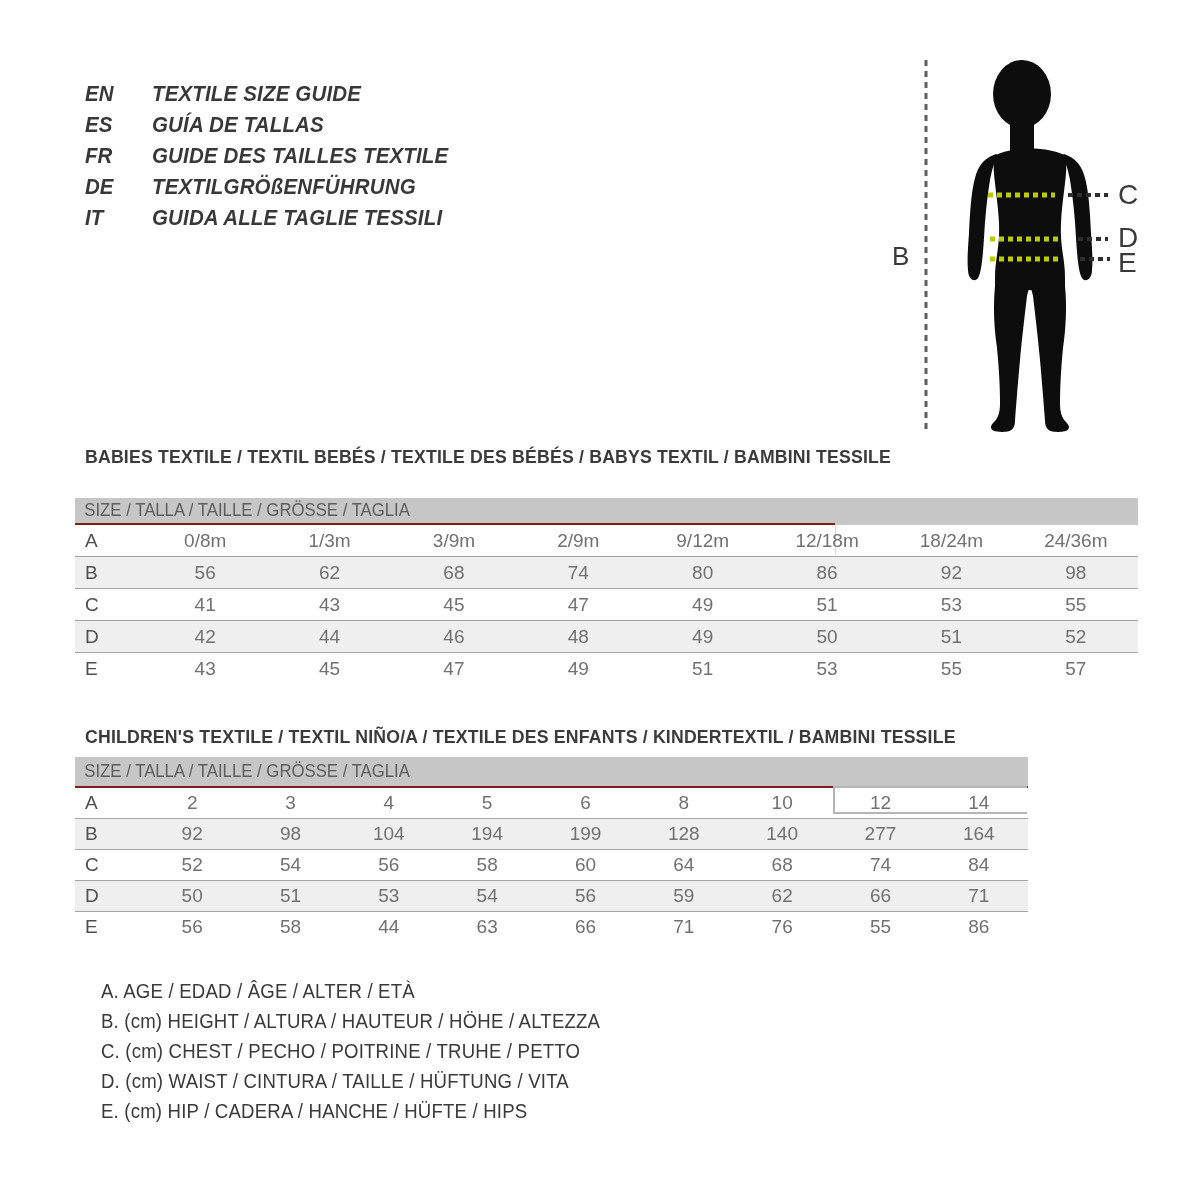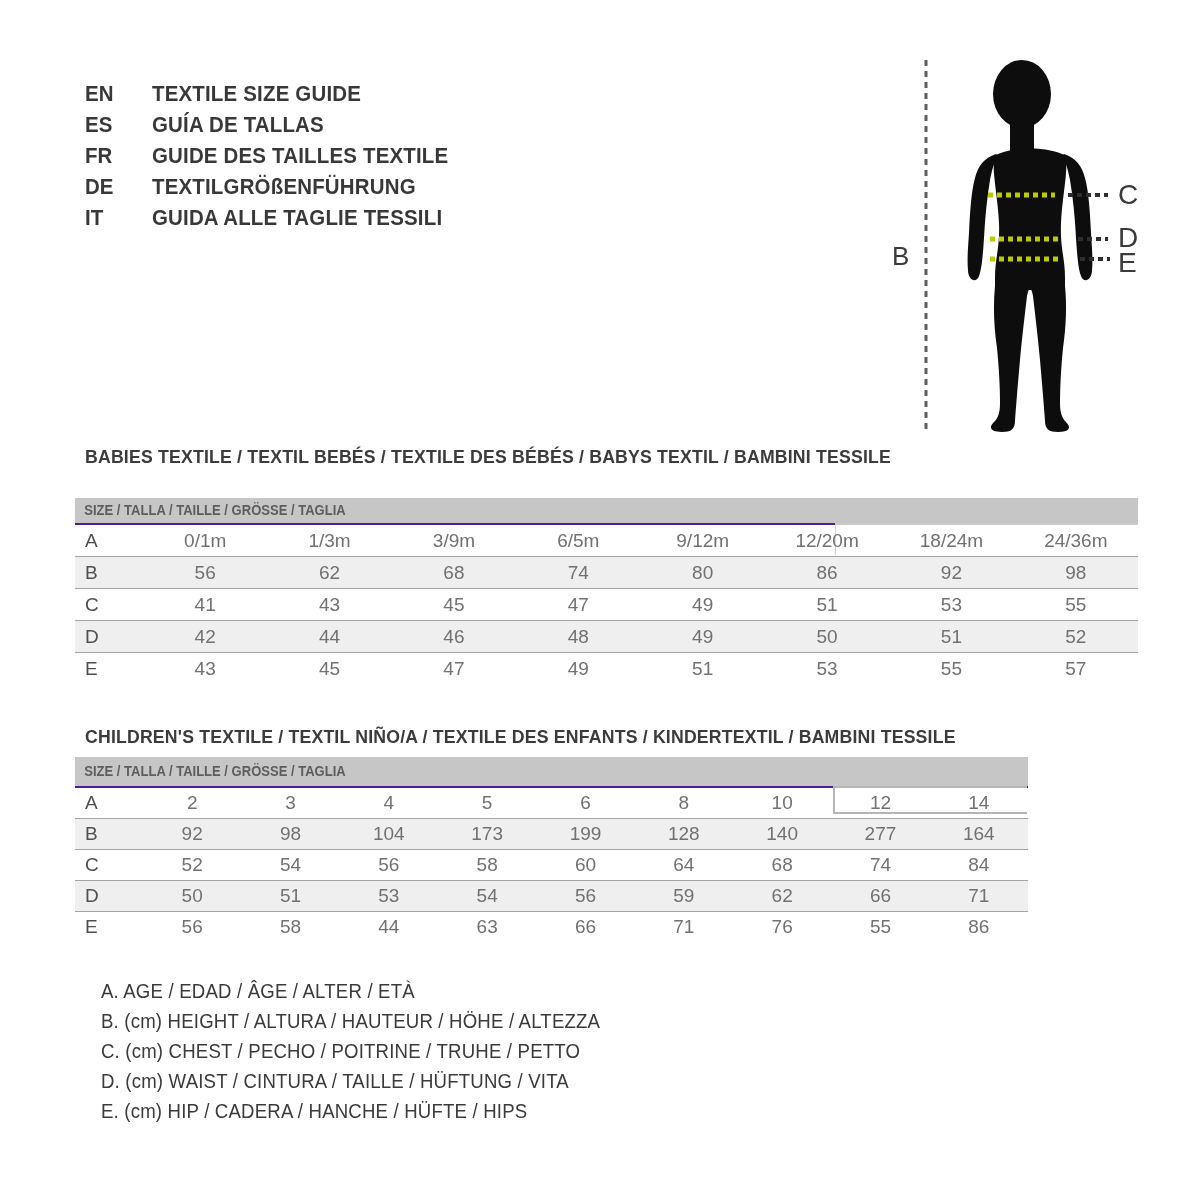--- a/index.html
+++ b/index.html
@@ -7,40 +7,40 @@
     position:relative;
     width:1200px;height:1200px;
     background:#ffffff;
     font-family:"Liberation Sans", sans-serif;
     color:#3a3a3a;
     overflow:hidden;
   }
   .cond{transform:scaleX(0.93);transform-origin:left center;}
 
   
-  .lang-list{position:absolute;left:85px;top:78px;}
+  .lang-list{position:absolute;left:85px;top:78px;font-style:italic;}
   .lang-row{display:flex;height:31px;line-height:31px;font-size:22px;font-weight:700;color:#383838;white-space:nowrap;}
   .lang-code{width:72px;flex:0 0 72px;}
   .lang-label{letter-spacing:0.2px;}
 
   
   .figure-svg{position:absolute;left:880px;top:48px;width:280px;height:400px;}
   .figure-svg text{font-family:"Liberation Sans", sans-serif;fill:#3a3a3a;}
 
   
   .section-title{position:absolute;left:85px;font-size:19px;font-weight:700;color:#3b3b3b;white-space:nowrap;letter-spacing:0.2px;}
   .babies-title{top:446px;}
   .children-title{top:726px;}
 
   
   .table-wrap{position:absolute;left:75px;}
   .babies-wrap{top:498px;width:1063px;}
   .children-wrap{top:757px;width:953px;}
-  .band{height:25px;line-height:25px;background:#c6c6c6;border-bottom:2px solid #4c1d95;
-        font-size:14px;font-weight:700;color:#5d5d5d;white-space:nowrap;}
+  .band{height:25px;line-height:25px;background:#c6c6c6;border-bottom:2px solid #7f1d1d;
+        font-size:18px;font-weight:400;color:#5d5d5d;white-space:nowrap;}
   .band-text{display:inline-block;padding-left:10px;}
   .children-wrap .band{height:29px;line-height:29px;}
   table.size-table{width:100%;border-collapse:collapse;table-layout:fixed;}
   .size-table td{height:30px;text-align:center;font-size:19px;color:#717171;padding:0;}
   .babies-wrap .size-table td{height:31px;}
   .size-table td.rowlabel{width:58px;text-align:left;padding-left:10px;color:#4f4f4f;}
   .size-table tr + tr td{border-top:1px solid #a5a5a5;}
   .size-table tr:nth-child(2) td, .size-table tr:nth-child(4) td{background:#efefef;}
   .size-table td span{position:relative;z-index:2;}
 
@@ -113,26 +113,26 @@
 
   <div class="table-wrap babies-wrap">
     <div class="band">
       <span class="band-text cond">SIZE / TALLA / TAILLE / GRÖSSE / TAGLIA</span>
     </div>
     <div class="hl-box hl-babies"></div>
     <table class="size-table">
       <tbody id="babies-tbody">
           <tr>
             <td class="rowlabel"><span>A</span></td>
-            <td><span>0/1m</span></td>
+            <td><span>0/8m</span></td>
             <td><span>1/3m</span></td>
             <td><span>3/9m</span></td>
-            <td><span>6/5m</span></td>
+            <td><span>2/9m</span></td>
             <td><span>9/12m</span></td>
-            <td><span>12/20m</span></td>
+            <td><span>12/18m</span></td>
             <td><span>18/24m</span></td>
             <td><span>24/36m</span></td>
           </tr>
           <tr>
             <td class="rowlabel"><span>B</span></td>
             <td><span>56</span></td>
             <td><span>62</span></td>
             <td><span>68</span></td>
             <td><span>74</span></td>
             <td><span>80</span></td>
@@ -196,21 +196,21 @@
             <td><span>8</span></td>
             <td><span>10</span></td>
             <td><span>12</span></td>
             <td><span>14</span></td>
           </tr>
           <tr>
             <td class="rowlabel"><span>B</span></td>
             <td><span>92</span></td>
             <td><span>98</span></td>
             <td><span>104</span></td>
-            <td><span>173</span></td>
+            <td><span>194</span></td>
             <td><span>199</span></td>
             <td><span>128</span></td>
             <td><span>140</span></td>
             <td><span>277</span></td>
             <td><span>164</span></td>
           </tr>
           <tr>
             <td class="rowlabel"><span>C</span></td>
             <td><span>52</span></td>
             <td><span>54</span></td>

